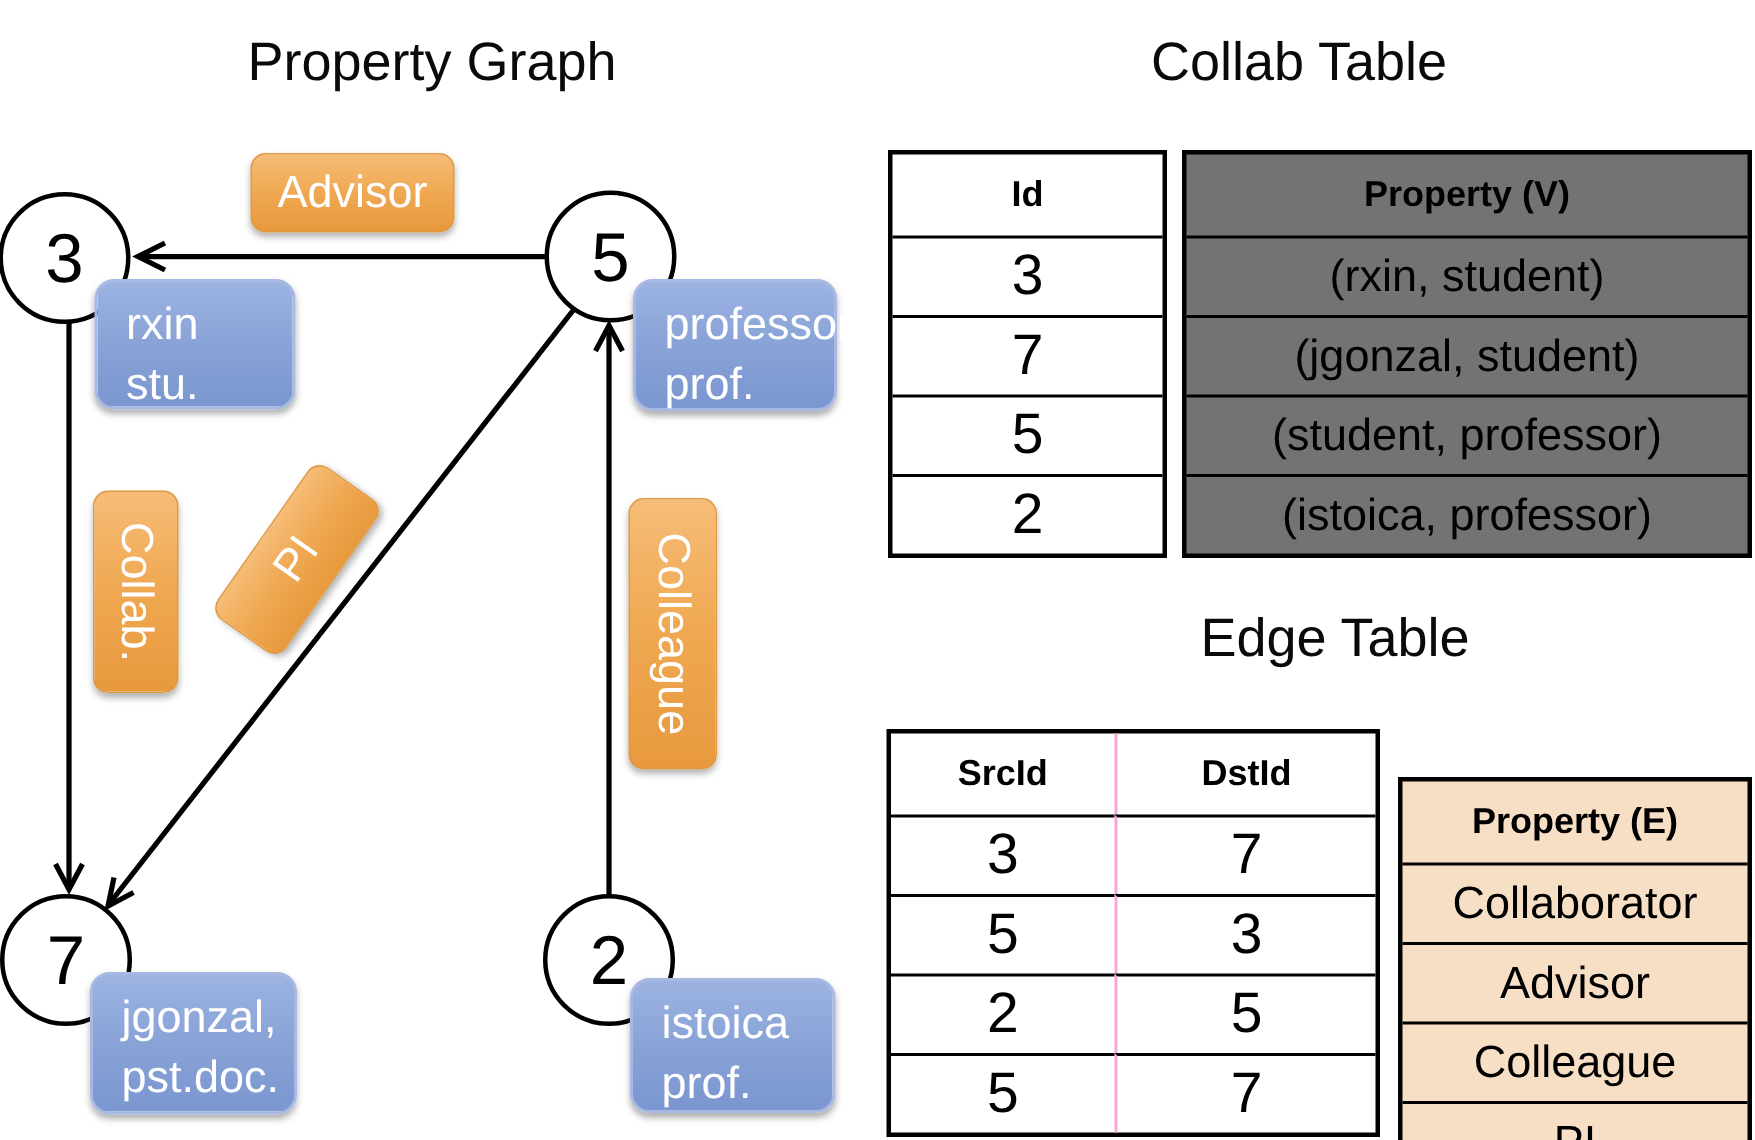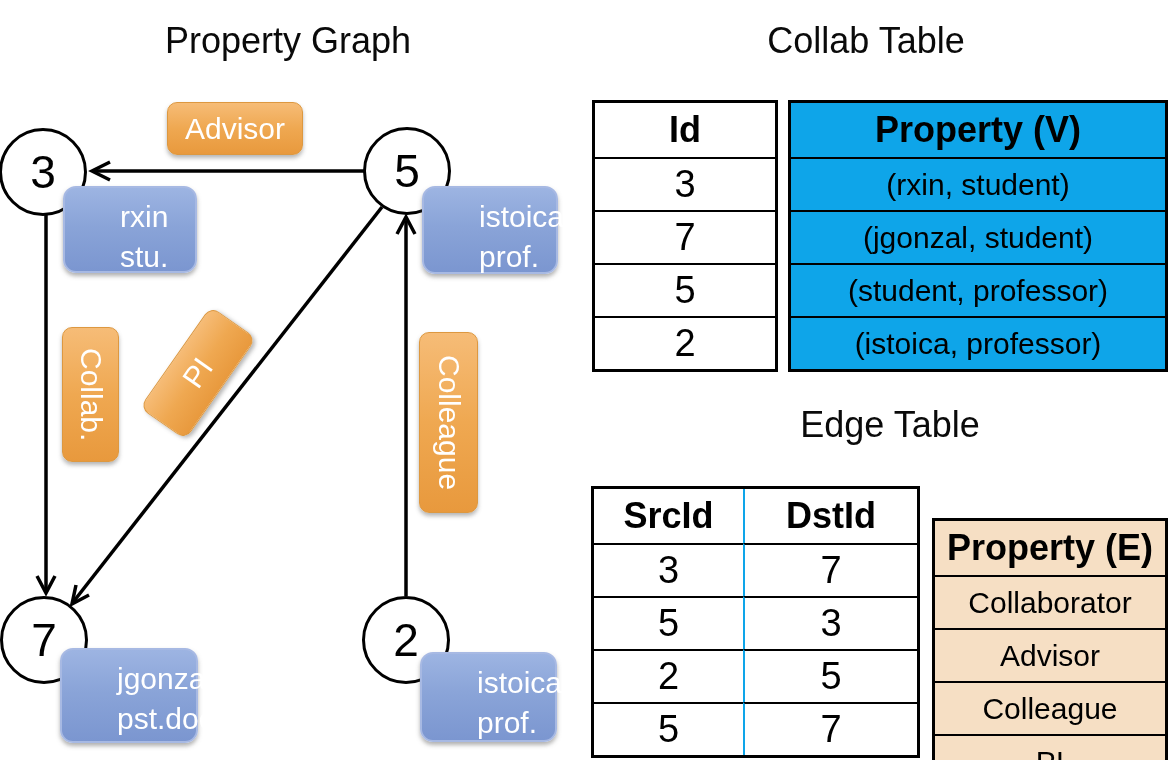--- a/index.html
+++ b/index.html
@@ -30,35 +30,35 @@
   }
   .olabel.vert{writing-mode:vertical-rl;}
   .blabel{
     position:absolute;z-index:4;
     background:linear-gradient(180deg,#9db4e2 0%,#8aa4d8 45%,#7b96d0 100%);
     border:2px solid #a7b9e3;border-radius:13px;
     box-shadow:0 3px 4px rgba(100,100,100,.5);
     color:#fff;font-size:30px;font-weight:300;line-height:40px;
     padding:9px 0 0 19px;box-sizing:border-box;
   }
-  .blabel span{display:block;margin-left:36px;}
+  .blabel span{display:block;}
   
   .tbl{
     position:absolute;display:grid;border:3px solid #000;box-sizing:border-box;
     grid-template-rows:54px repeat(4,1fr);background:#fff;
   }
   .cell{
     display:flex;align-items:center;justify-content:center;
     font-size:30px;font-weight:300;white-space:nowrap;
   }
-  .cell.hdr{font-weight:bold;font-size:36px;}
+  .cell.hdr{font-weight:bold;font-size:24px;}
   .cell.num{font-size:38px;}
   .rowline{border-top:2px solid #000;}
-  .colline{border-left:2px solid #0ea5e9;}
-  .vt-prop-bg{background:#0ea5e9;}
+  .colline{border-left:2px solid #f9a8d4;}
+  .vt-prop-bg{background:#737373;}
   .et-prop-bg{background:#f6dfc4;}
   .two-col{grid-template-columns:149px 1fr;}
 </style>
 </head>
 <body>
 
 <div class="canvas">
 
   <div class="big-title" style="left:288px;top:20px;">Property Graph</div>
   <div class="big-title" style="left:866px;top:20px;">Collab Table</div>
@@ -93,21 +93,21 @@
   <div class="olabel" style="left:167px;top:102px;width:136px;height:53px;">Advisor</div>
   <div class="olabel vert" style="left:62px;top:327px;width:57px;height:135px;">Collab.</div>
   <div class="olabel" style="left:136px;top:345px;width:124px;height:56px;transform:rotate(-55deg);">PI</div>
   <div class="olabel vert" style="left:419px;top:332px;width:59px;height:181px;">Colleague</div>
 
   <div class="blabel" style="left:63px;top:186px;width:134px;height:87px;">
     <span>rxin</span>
     <span>stu.</span>
   </div>
   <div class="blabel" style="left:422px;top:186px;width:136px;height:88px;">
-    <span>istoica,</span>
+    <span>professor,</span>
     <span>prof.</span>
   </div>
   <div class="blabel" style="left:60px;top:648px;width:138px;height:95px;">
     <span>jgonzal,</span>
     <span>pst.doc.</span>
   </div>
   <div class="blabel" style="left:420px;top:652px;width:137px;height:90px;">
     <span>istoica</span>
     <span>prof.</span>
   </div>

